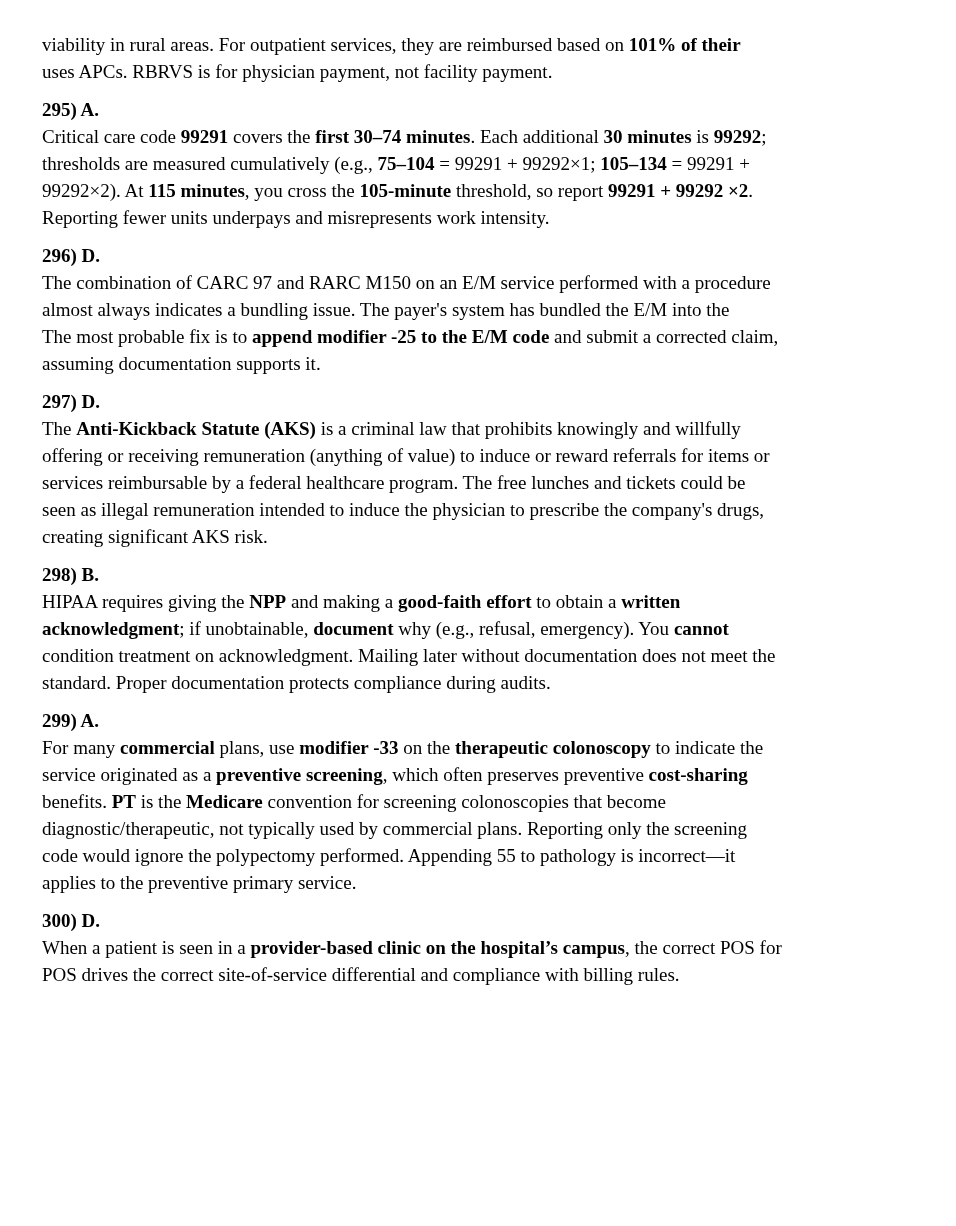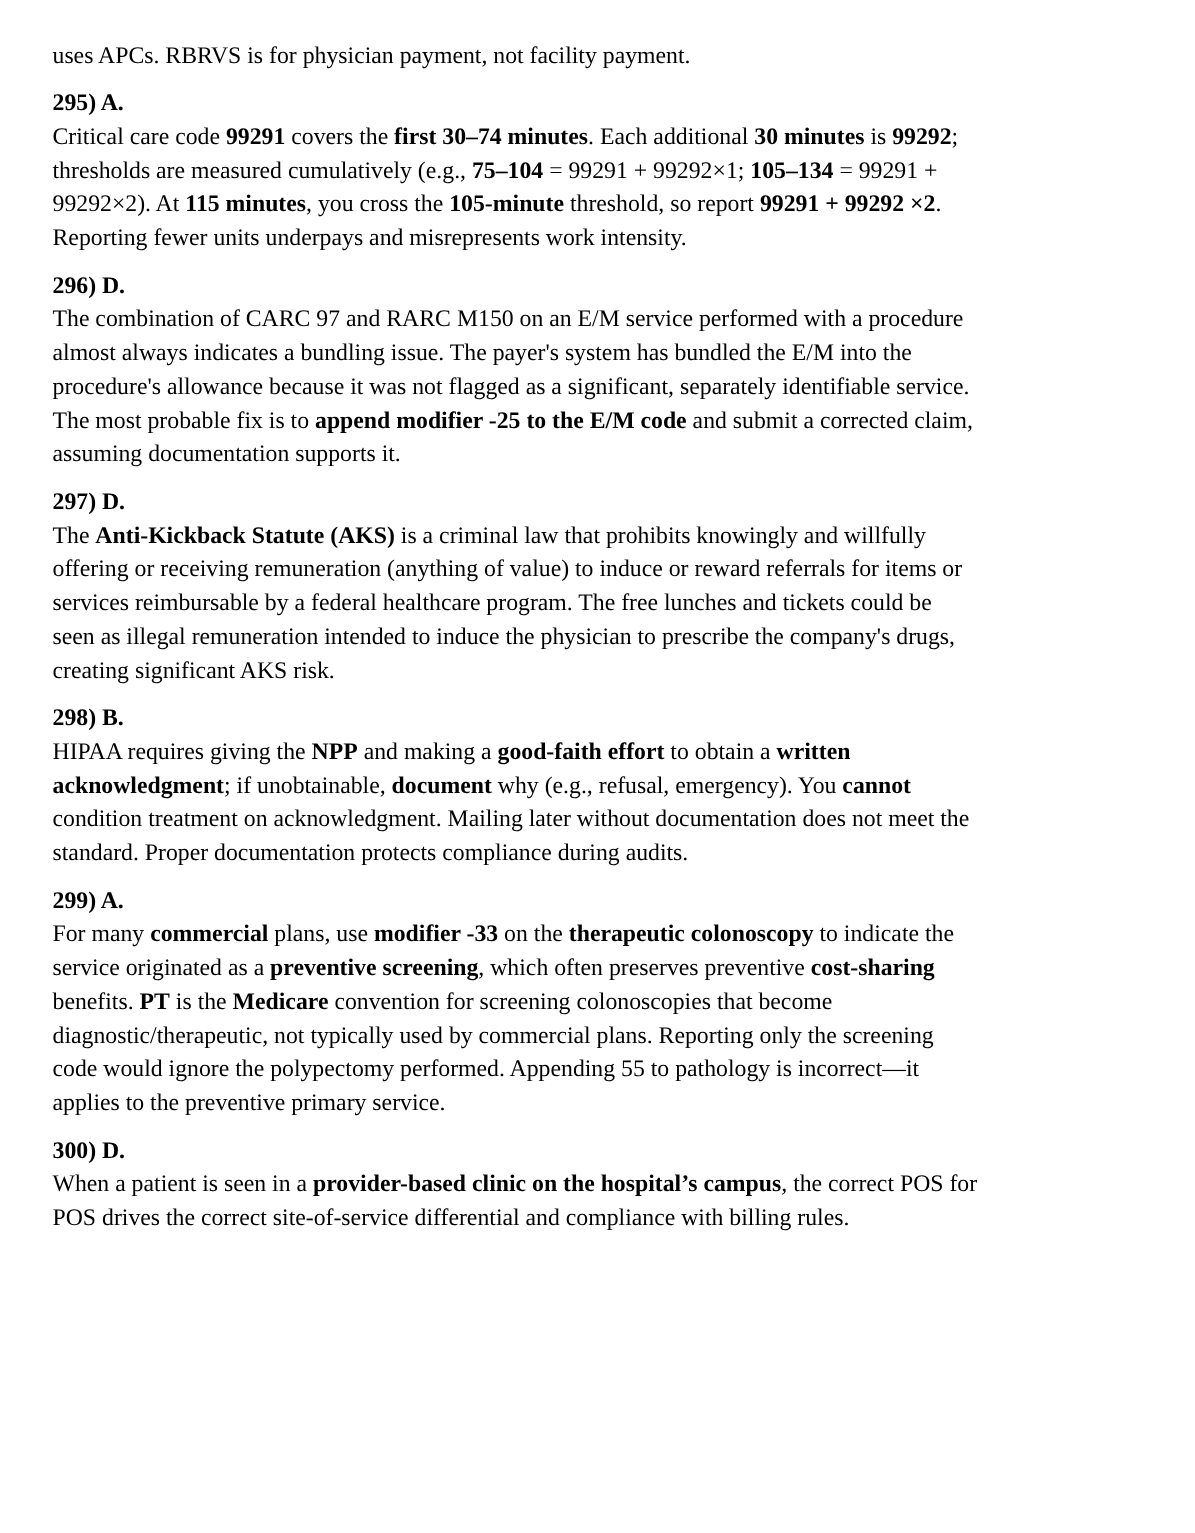--- a/index.html
+++ b/index.html
@@ -39,34 +39,34 @@
   .line b {
     font-weight: bold;
   }
 </style>
 </head>
 <body>
 
 <div class="page">
   <div class="content" id="doc-content">
       <div class="section">
+        <div class="line"><span>viability in rural areas. For outpatient services, they are reimbursed based on </span><b>101% of their</b></div>
         <div class="line"><span>uses APCs. RBRVS is for physician payment, not facility payment.</span></div>
       </div>
       <div class="section">
         <div class="heading">295) A.</div>
         <div class="line"><span>Critical care code </span><b>99291</b><span> covers the </span><b>first 30–74 minutes</b><span>. Each additional </span><b>30 minutes</b><span> is </span><b>99292</b><span>;</span></div>
         <div class="line"><span>thresholds are measured cumulatively (e.g., </span><b>75–104</b><span> = 99291 + 99292×1; </span><b>105–134</b><span> = 99291 +</span></div>
         <div class="line"><span>99292×2). At </span><b>115 minutes</b><span>, you cross the </span><b>105-minute</b><span> threshold, so report </span><b>99291 + 99292 ×2</b><span>.</span></div>
         <div class="line"><span>Reporting fewer units underpays and misrepresents work intensity.</span></div>
       </div>
       <div class="section">
         <div class="heading">296) D.</div>
         <div class="line"><span>The combination of CARC 97 and RARC M150 on an E/M service performed with a procedure</span></div>
         <div class="line"><span>almost always indicates a bundling issue. The payer's system has bundled the E/M into the</span></div>
-        <div class="line"><span>procedure's allowance because it was not flagged as a significant, separately identifiable service.</span></div>
         <div class="line"><span>The most probable fix is to </span><b>append modifier -25 to the E/M code</b><span> and submit a corrected claim,</span></div>
         <div class="line"><span>assuming documentation supports it.</span></div>
       </div>
       <div class="section">
         <div class="heading">297) D.</div>
         <div class="line"><span>The </span><b>Anti-Kickback Statute (AKS)</b><span> is a criminal law that prohibits knowingly and willfully</span></div>
         <div class="line"><span>offering or receiving remuneration (anything of value) to induce or reward referrals for items or</span></div>
         <div class="line"><span>services reimbursable by a federal healthcare program. The free lunches and tickets could be</span></div>
         <div class="line"><span>seen as illegal remuneration intended to induce the physician to prescribe the company's drugs,</span></div>
         <div class="line"><span>creating significant AKS risk.</span></div>

